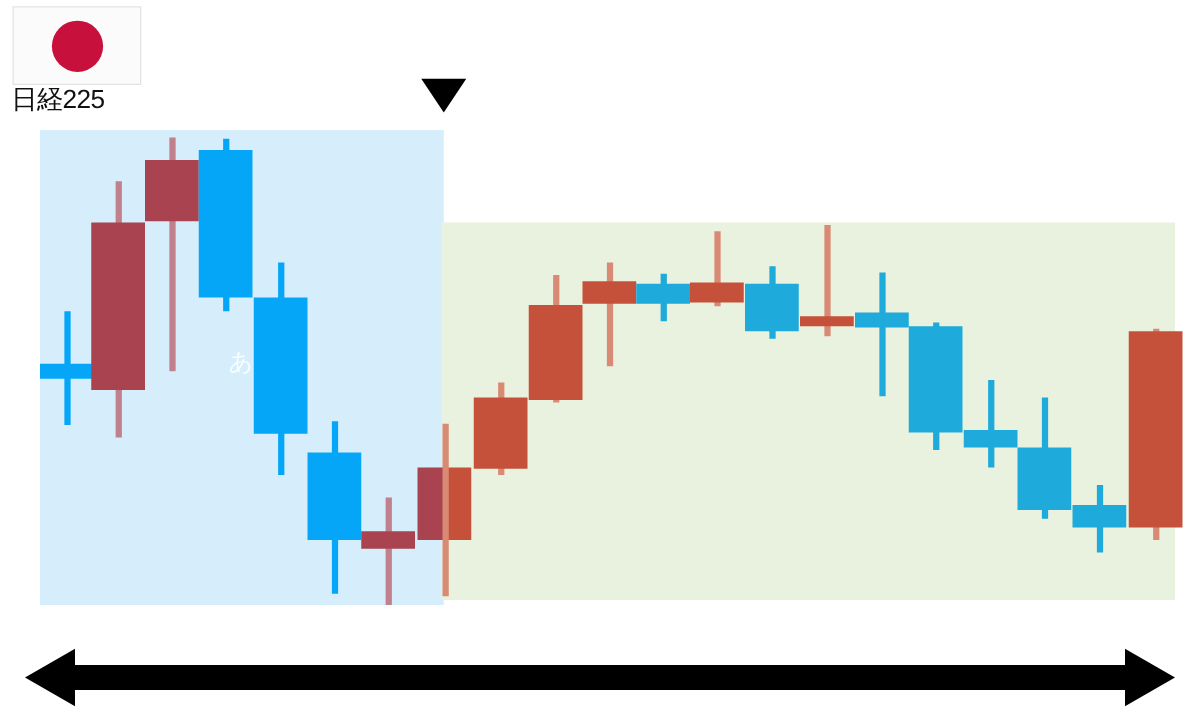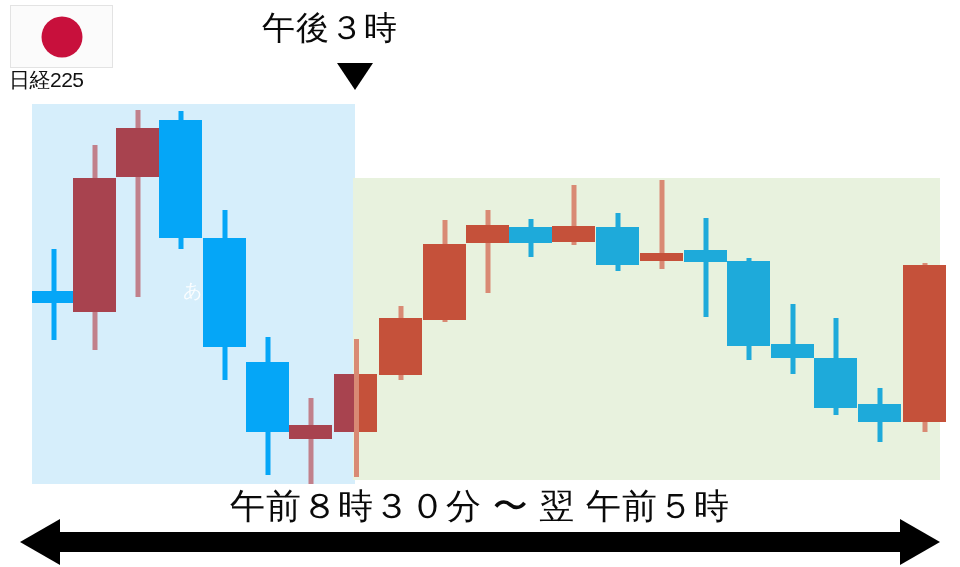--- a/index.html
+++ b/index.html
@@ -174,21 +174,20 @@
 </head>
 <body>
 
 <div id="screen">
 
   <div id="flag-badge">
     <div id="flag-disc"></div>
   </div>
   <div id="index-label">日経225</div>
 
-  <div id="marker-time-label">午後３時</div>
   <div id="marker-triangle"></div>
 
   <div id="chart">
     <div class="session-band" id="band-morning"></div>
     <div class="session-band" id="band-evening"></div>
     <div id="candles">
         <div class="candle" style="left: 32px; top: 249px; width: 43px; height: 91px;">
           <div class="wick" style="top: 0px; height: 91px; background: rgb(5, 166, 247);"></div>
           <div class="body" style="top: 42px; height: 12px; background: rgb(5, 166, 247);"></div>
         </div>
@@ -270,20 +269,19 @@
           <div class="body" style="top: 16px; height: 18px; background: rgb(30, 170, 218);"></div>
         </div>
         <div class="candle" style="left: 903px; top: 263px; width: 43px; height: 169px;">
           <div class="wick" style="top: 0px; height: 169px; background: rgb(217, 138, 116);"></div>
           <div class="body" style="top: 2px; height: 157px; background: rgb(197, 81, 58);"></div>
         </div>
       </div>
     <div id="ime-indicator">あ</div>
   </div>
 
-  <div id="range-label">午前８時３０分 〜 翌 午前５時</div>
   <div id="range-arrow">
     <div class="head-left"></div>
     <div class="shaft"></div>
     <div class="head-right"></div>
   </div>
 
 </div>
 
 </body></html>

